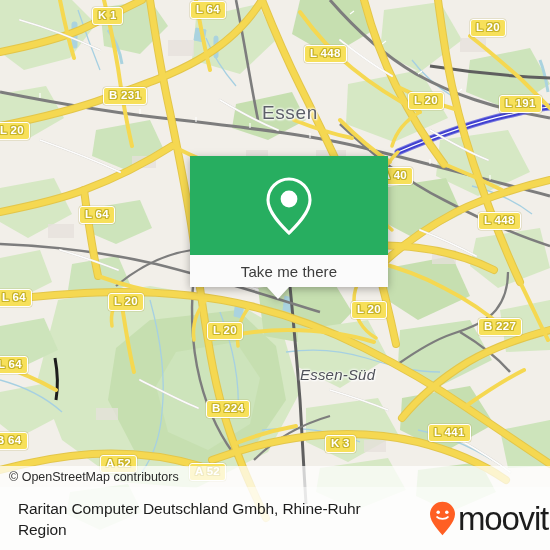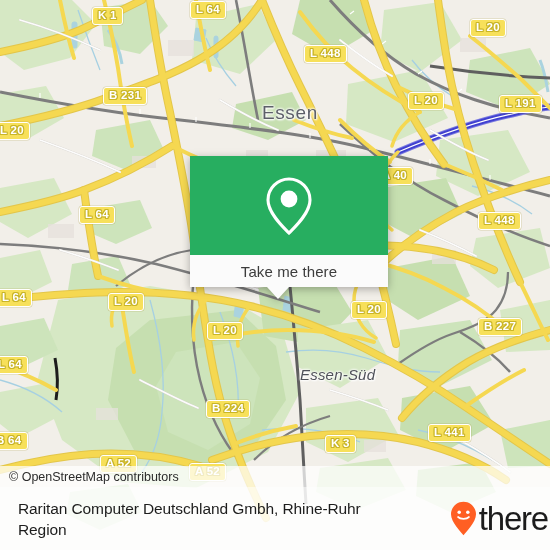--- a/index.html
+++ b/index.html
@@ -403,17 +403,17 @@
 
   <div id="bottombar">
     <div id="place-title">Raritan Computer Deutschland Gmbh, Rhine-Ruhr Region</div>
     <div id="moovit-logo">
       <svg width="27" height="35" viewBox="0 0 27 35">
         <path d="M13.5 0.8 C6.6 0.8 1 6.4 1 13.3 C1 21.5 11 31 13.5 34.2 C16 31 26 21.5 26 13.3 C26 6.4 20.4 0.8 13.5 0.8 Z" fill="#ff5f23"></path>
         <circle cx="9.2" cy="11.2" r="1.75" fill="#ffffff"></circle>
         <circle cx="17.8" cy="11.2" r="1.75" fill="#ffffff"></circle>
         <path d="M8.2 16.1 C10.2 18.5 16.8 18.5 18.8 16.1" fill="none" stroke="#ffffff" stroke-width="1.9" stroke-linecap="round"></path>
       </svg>
-      <span id="moovit-wordmark">there</span>
+      <span id="moovit-wordmark">moovit</span>
     </div>
   </div>
 
 </div>
 
 </body></html>

